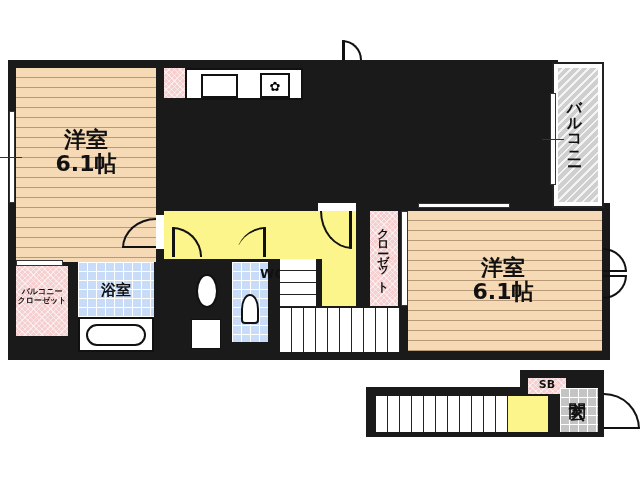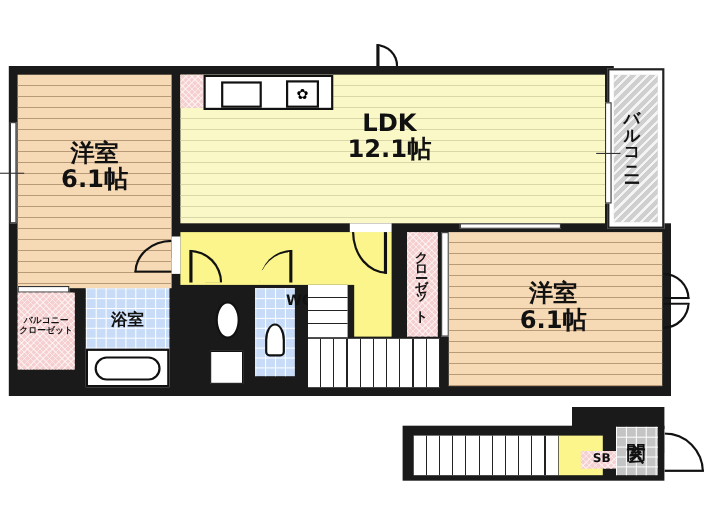--- a/index.html
+++ b/index.html
@@ -34,26 +34,20 @@
   <div class="abs wood" style="left:16px;top:68px;width:140px;height:194px;">
     <div class="abs lbl big" style="left:0;top:60px;width:140px;">
       <div>洋室</div>
       <div>6.1帖</div>
     </div>
   </div>
 
   <div class="abs window" style="left:9px;top:111px;width:6px;height:92px;"></div>
   <div class="abs" style="left:0;top:157px;width:22px;height:1px;background:#333;"></div>
 
-  <div class="abs ldk" style="left:164px;top:68px;width:386px;height:135px;">
-    <div class="abs lbl big" style="left:130px;top:33px;width:120px;">
-      <div>LDK</div>
-      <div>12.1帖</div>
-    </div>
-  </div>
 
   <div class="abs pink" style="left:164px;top:68px;width:21px;height:30px;"></div>
   <div class="abs" style="left:185px;top:68px;width:118px;height:32px;background:#fff;border:2px solid #111;"></div>
   <div class="abs" style="left:201px;top:74px;width:37px;height:24px;border:2px solid #111;background:#fff;"></div>
   <div class="abs" style="left:260px;top:73px;width:30px;height:25px;border:2px solid #111;background:#fff;text-align:center;font-size:13px;line-height:24px;">✿</div>
 
   <div class="abs door-arc" style="left:342px;top:40px;width:20px;height:20px;border-left:3px solid #111;border-bottom:none;"></div>
 
   <div class="abs" style="left:552px;top:62px;width:52px;height:146px;border:2px solid #222;background:#fff;"></div>
   <div class="abs balc" style="left:558px;top:68px;width:40px;height:134px;">
@@ -112,19 +106,19 @@
   </div>
   <div class="abs window" style="left:418px;top:203px;width:92px;height:5px;"></div>
   <div class="abs door-arc" style="left:603px;top:248px;width:24px;height:24px;border-left:none;border-bottom:2px solid #111;"></div>
   <div class="abs door-arc" style="left:603px;top:275px;width:24px;height:24px;border-radius:0 0 100% 0;border-left:none;border-top:2px solid #111;"></div>
 </div>
 
 <div class="abs wall" style="left:366px;top:387px;width:238px;height:50px;"></div>
 <div class="abs wall" style="left:520px;top:370px;width:84px;height:20px;"></div>
 <div class="abs stairs" style="left:376px;top:396px;width:132px;height:36px;"></div>
 <div class="abs hall" style="left:508px;top:396px;width:40px;height:36px;"></div>
-<div class="abs pink" style="left:528px;top:378px;width:38px;height:16px;margin-top:32px;">
+<div class="abs pink" style="left:528px;top:378px;width:38px;height:16px;">
   <div class="abs lbl" style="left:0;top:1px;width:38px;font-size:11px;">SB</div>
 </div>
 <div class="abs gtile" style="left:560px;top:388px;width:38px;height:44px;">
   <div class="abs lbl vert" style="left:8px;top:2px;font-size:17px;">玄関</div>
 </div>
 <div class="abs door-arc" style="left:604px;top:393px;width:36px;height:36px;border-left:none;border-bottom:2px solid #111;"></div>
 
 </body></html>

